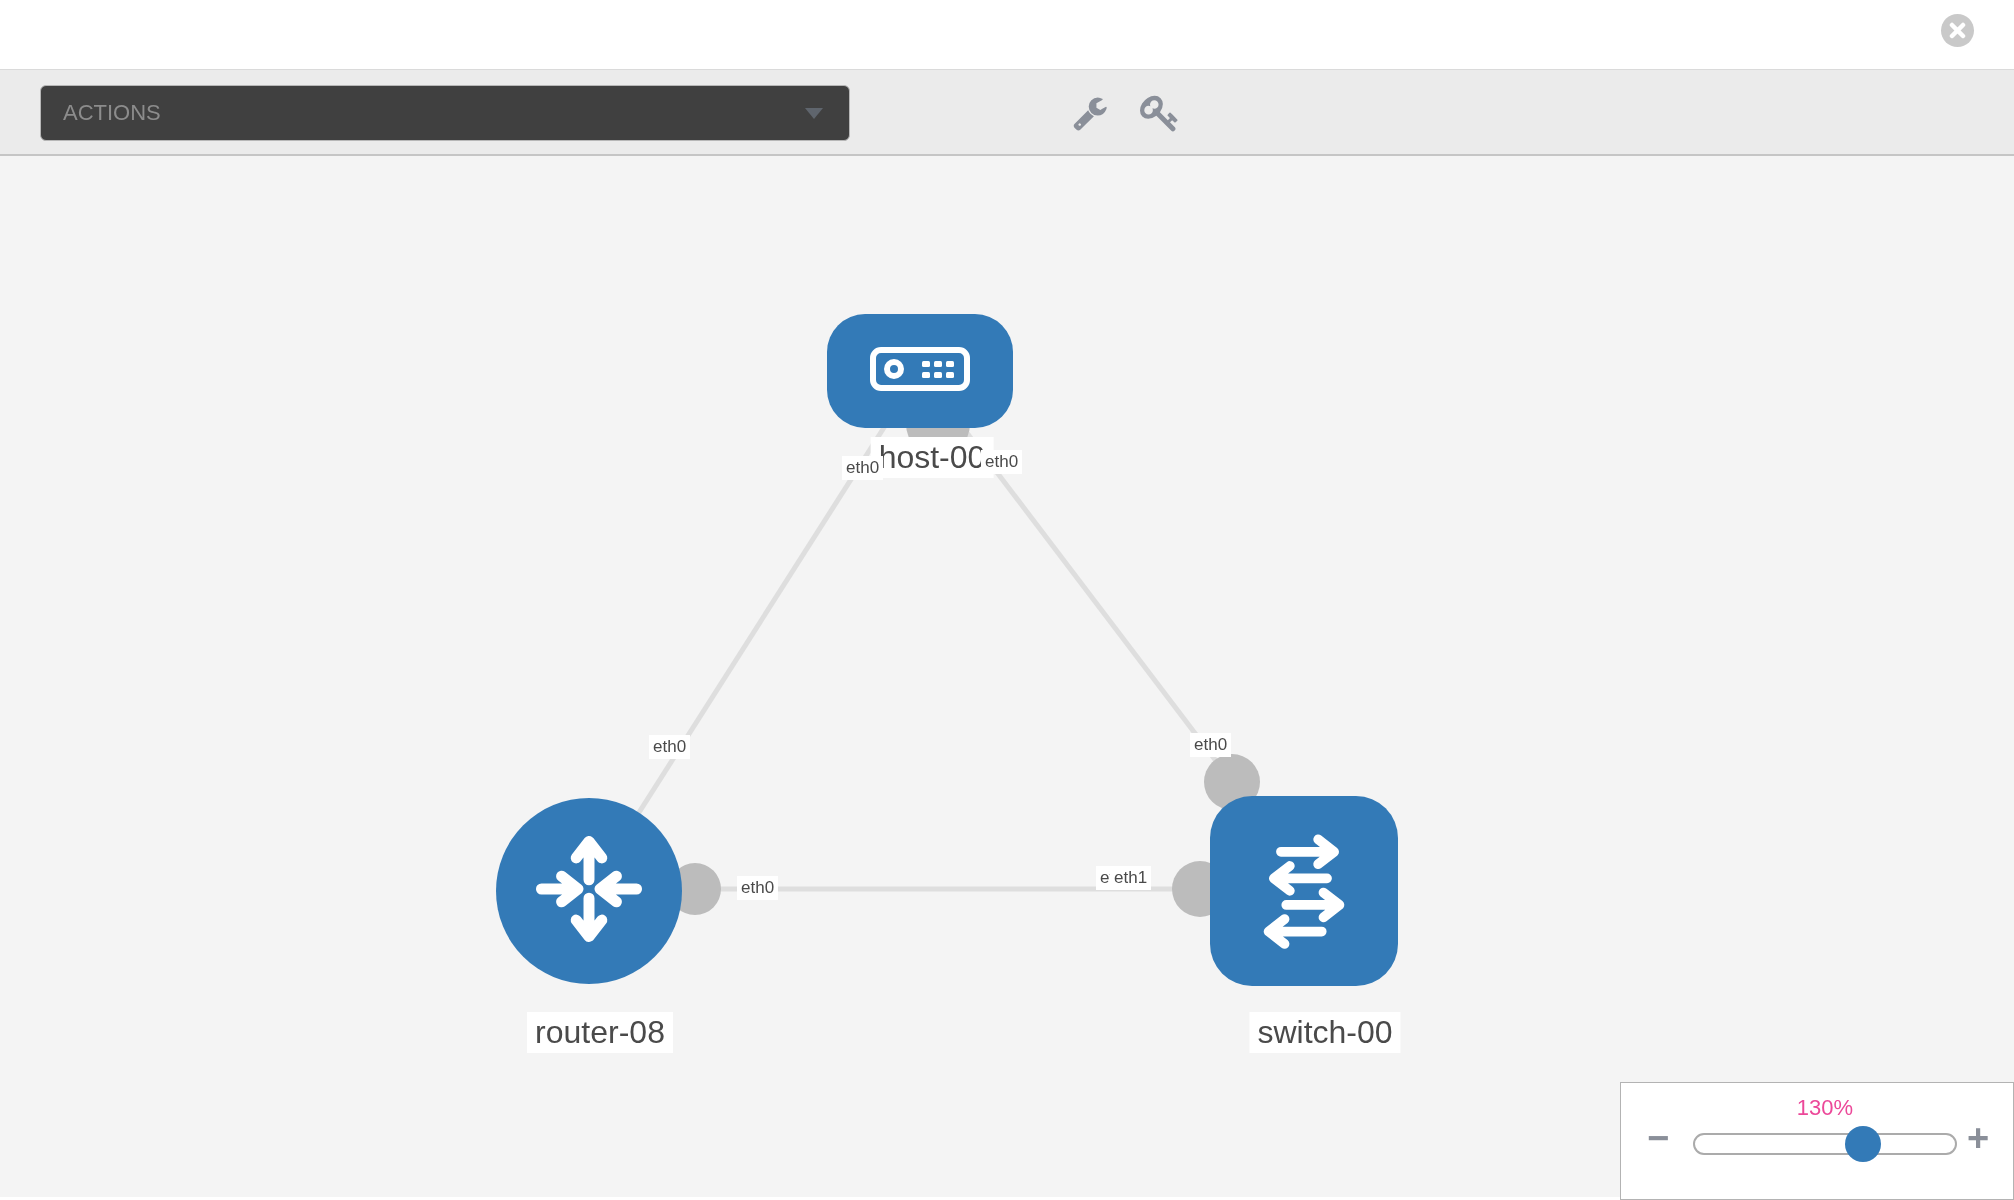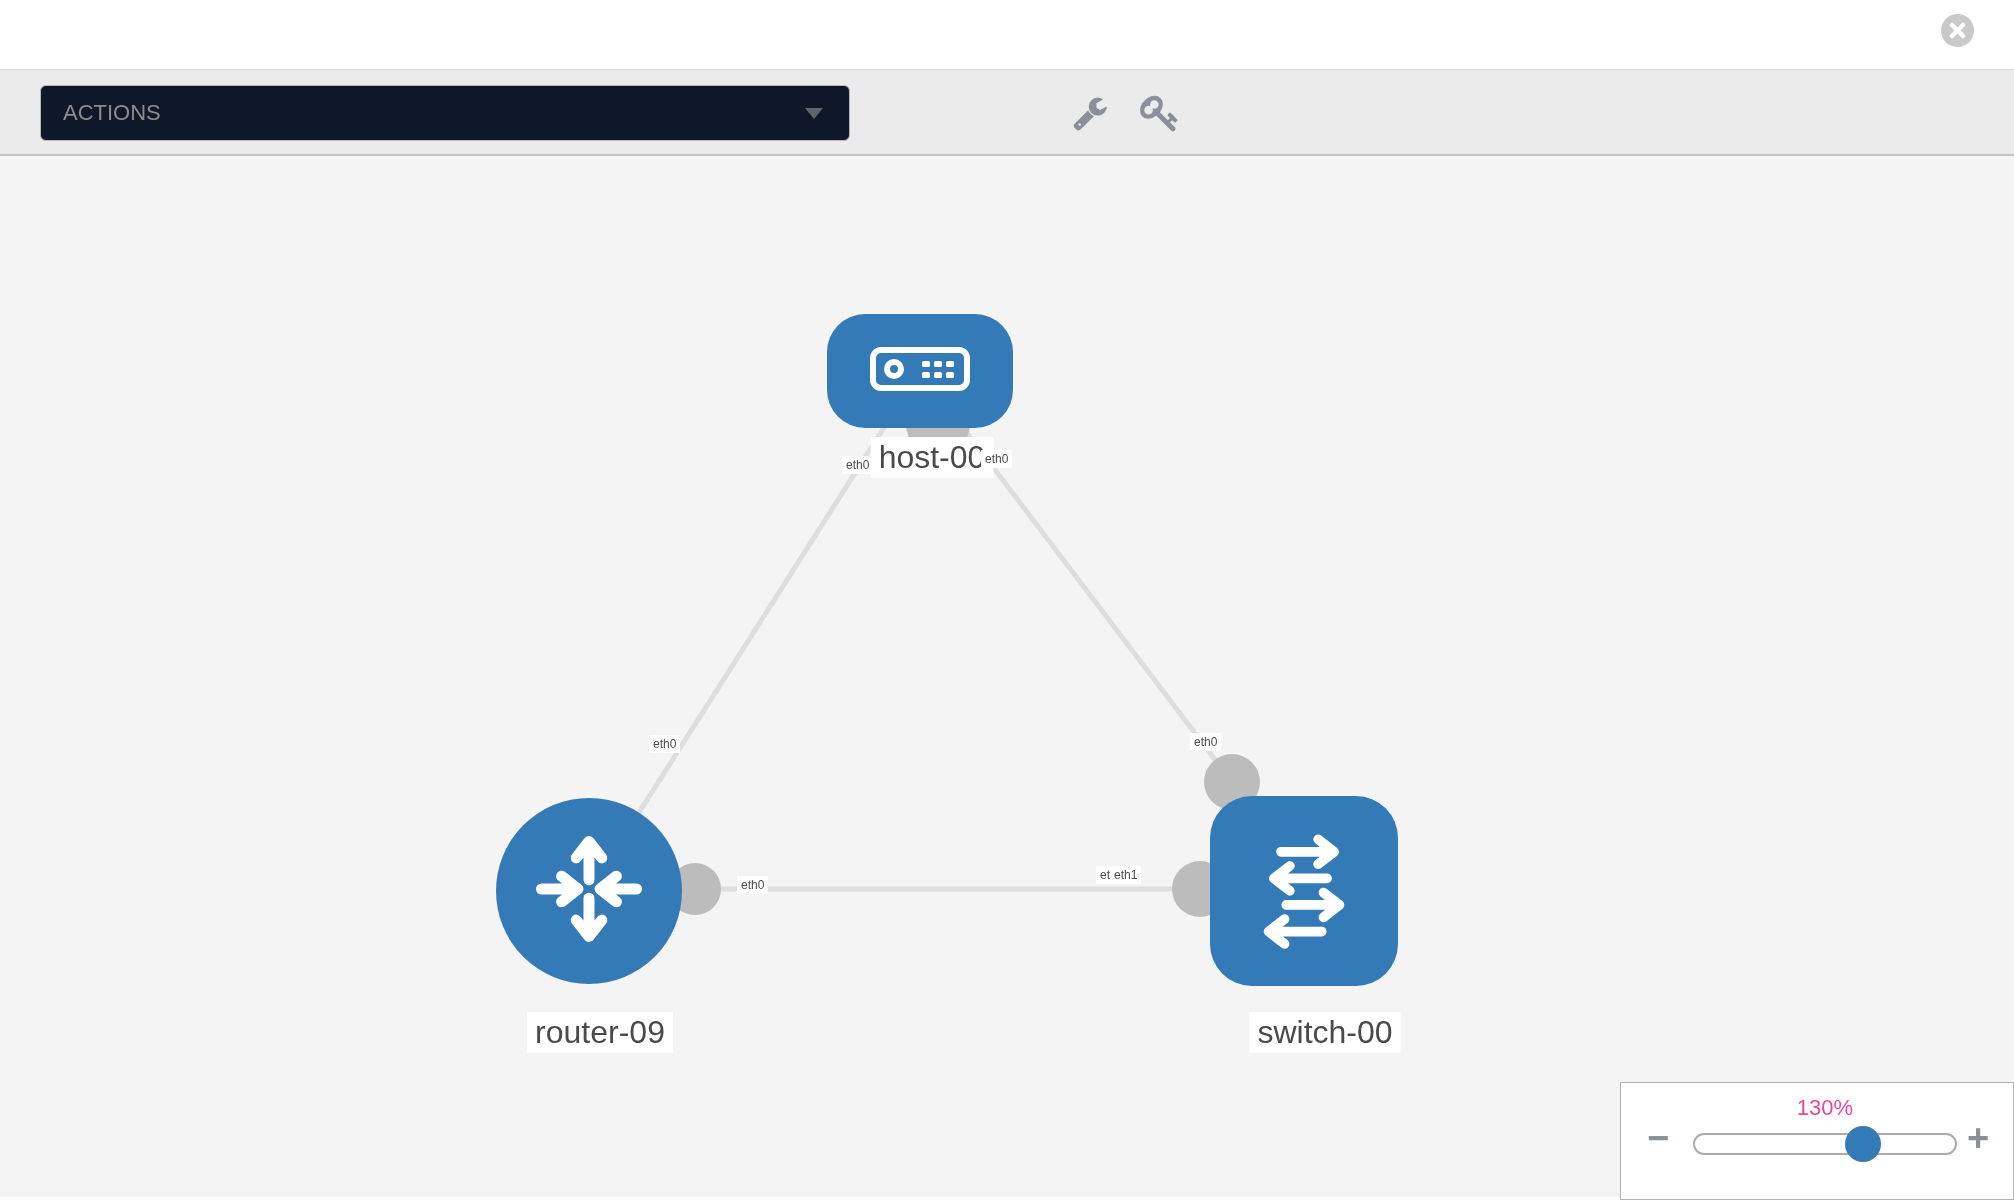--- a/index.html
+++ b/index.html
@@ -42,21 +42,21 @@
   .toolbar {
     position: relative;
     height: 86px;
     background: #ebebeb;
     border-bottom: 2px solid #c5c5c5;
   }
   .dd {
     position: absolute;
     top: 15px;
     height: 56px;
-    background: #0f172a;
+    background: #404040;
     border: 1px solid #b7b7b7;
     border-radius: 6px;
     font-size: 22px;
     color: #8c8c8c;
     line-height: 54px;
     padding-left: 22px;
     cursor: pointer;
   }
   .dd-actions { left: 40px;  width: 810px; }
   .dd-search  { left: 1203px; width: 790px; }
@@ -98,21 +98,21 @@
     background: #ffffff;
     color: #4a4a4a;
     font-size: 32px;
     padding: 2px 8px;
     white-space: nowrap;
   }
   .iface-label {
     position: absolute;
     background: #ffffff;
     color: #4a4a4a;
-    font-size: 12px;
+    font-size: 17px;
     padding: 2px 4px;
     white-space: nowrap;
   }
 
   
   .zoom-panel {
     position: absolute;
     left: 1620px; top: 1082px;
     width: 394px; height: 118px;
     background: #ffffff;
@@ -240,21 +240,21 @@
       <svg width="124" height="124" viewBox="0 0 140 140" fill="none" stroke="#ffffff" stroke-width="11" stroke-linecap="round" stroke-linejoin="round">
         <path d="M44 28 L96 28 M86 14 L104 28 L86 42"></path>
         <path d="M96 58 L44 58 M54 44 L36 58 L54 72"></path>
         <path d="M50 88 L102 88 M92 74 L110 88 L92 102"></path>
         <path d="M90 118 L38 118 M48 104 L30 118 L48 132"></path>
       </svg>
     </span>
   </div>
 
   <div class="node-label" style="left:932px;  top:281px;">host-00</div>
-  <div class="node-label" style="left:600px;  top:856px;">router-09</div>
+  <div class="node-label" style="left:600px;  top:856px;">router-08</div>
   <div class="node-label" style="left:1325px; top:856px;">switch-00</div>
 
   <div class="iface-label" style="left:842px;  top:300px; z-index:3;">eth0</div>
   <div class="iface-label" style="left:981px;  top:294px; z-index:3;">eth0</div>
   <div class="iface-label" style="left:649px;  top:579px;">eth0</div>
   <div class="iface-label" style="left:1190px; top:577px;">eth0</div>
   <div class="iface-label" style="left:737px;  top:720px;">eth0</div>
   <div class="iface-label" style="left:1096px; top:710px; z-index:1;">eth0</div>
   <div class="iface-label" style="left:1110px; top:710px; z-index:2;text-align:right;">eth1</div>
 </div>

